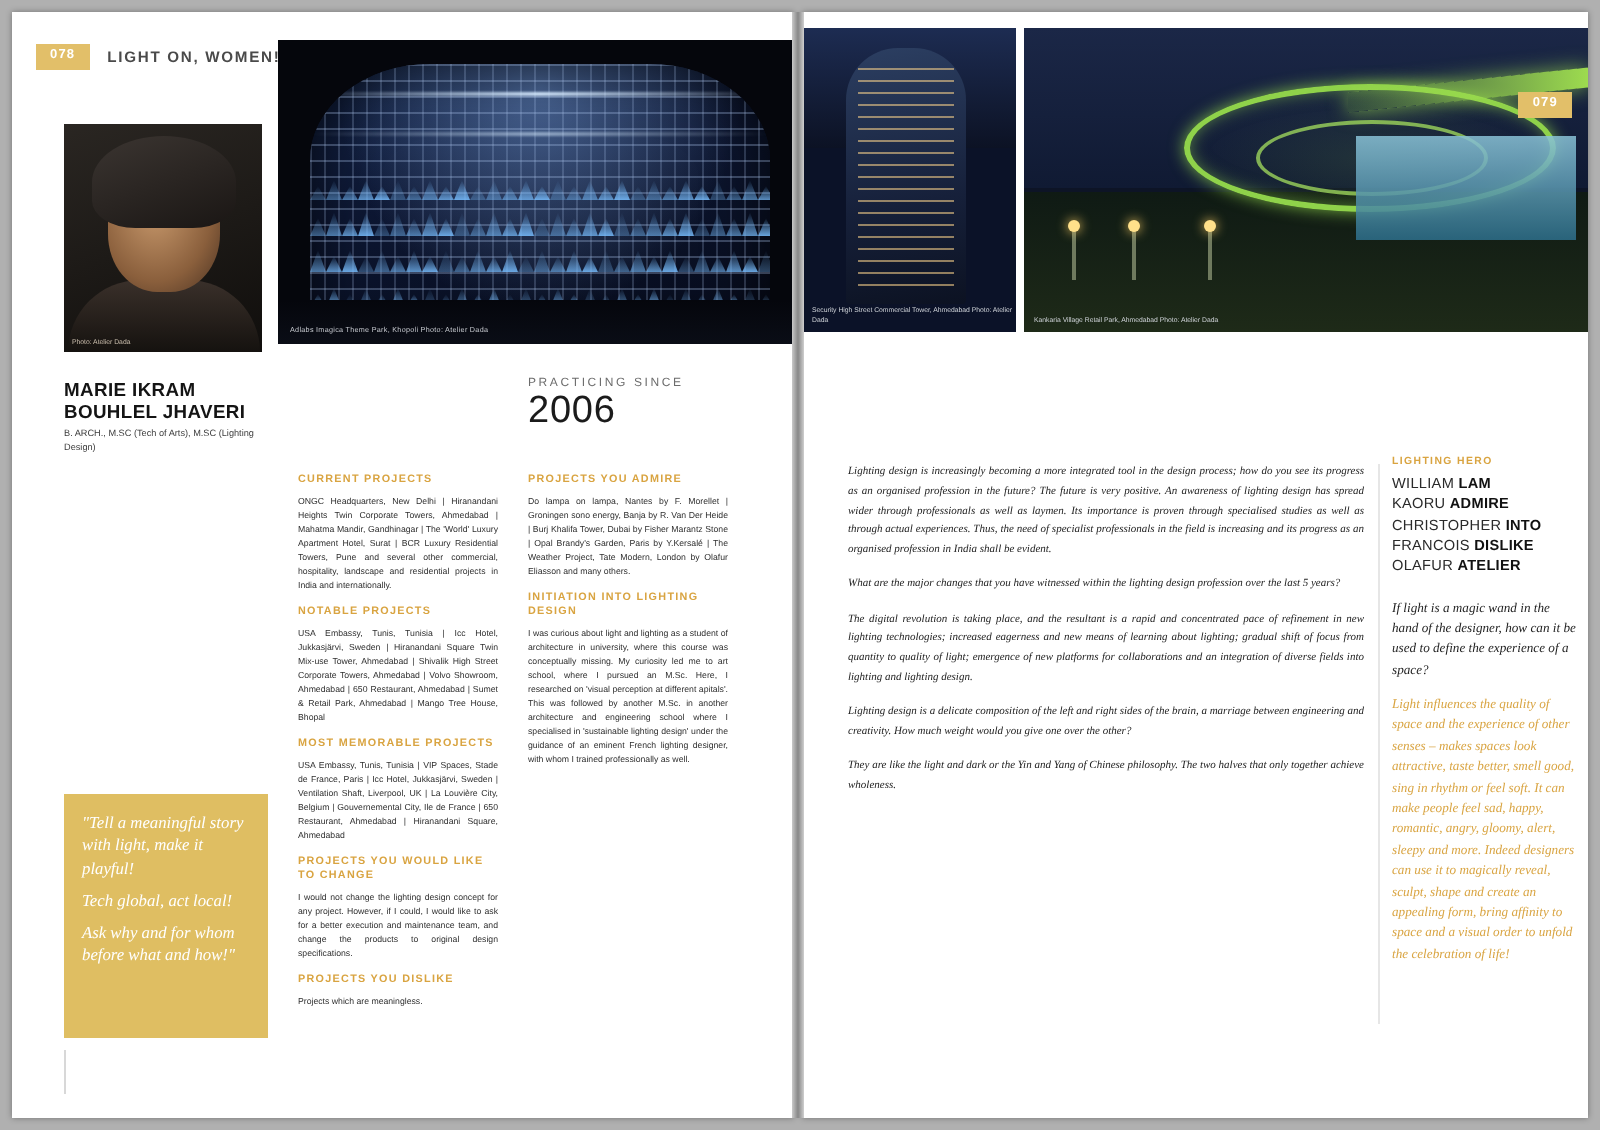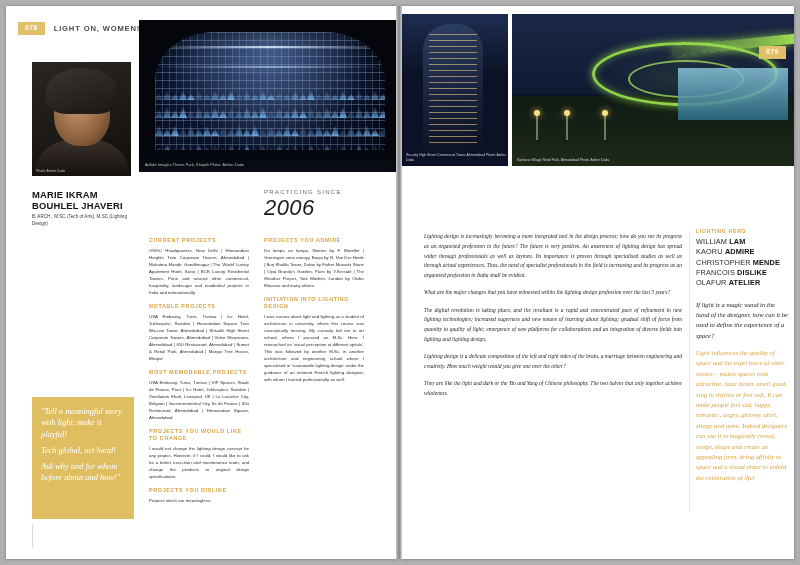--- a/index.html
+++ b/index.html
@@ -173,21 +173,21 @@
   }
   .creds{margin-top:3px;font-size:4.6px;color:#3c3c3c;line-height:1.5;}
 
   .studio-block{position:absolute;left:143px;top:183px;width:100px;}
   .studio-name{font-size:9.2px;color:#3b3b3b;letter-spacing:1.6px;line-height:1.1;}
   .studio-meta{margin-top:3px;font-size:4.4px;color:#4a4a4a;line-height:1.55;}
   .studio-url{color:#d9a441;font-size:4.4px;line-height:1.55;}
 
   .since-block{position:absolute;left:258px;top:183px;width:110px;}
   .since-label{font-size:6px;color:#6c6c6c;letter-spacing:1.3px;}
-  .since-year{font-size:22px;color:#1b1b1b;letter-spacing:.4px;line-height:1.05;margin-top:1px;font-style:italic;}
+  .since-year{font-size:19px;color:#1b1b1b;letter-spacing:.4px;line-height:1.05;margin-top:1px;}
 
   
   .col{position:absolute;width:100px;}
   .col-a{left:143px;top:231px;}
   .col-b{left:258px;top:231px;}
   .sec-h{
     color:#d9a441;font-size:5.4px;font-weight:bold;letter-spacing:.65px;
     line-height:1.35;margin-bottom:2.5px;text-transform:uppercase;
   }
   .sec-p{
@@ -436,21 +436,21 @@
       <p class="sec-p">Do lampa on lampa, Nantes by F. Morellet | Groningen sono energy, Banja by R. Van Der Heide | Burj Khalifa Tower, Dubai by Fisher Marantz Stone | Opal Brandy's Garden, Paris by Y.Kersalé | The Weather Project, Tate Modern, London by Olafur Eliasson and many others.</p>
 
       <div class="sec-h">INITIATION INTO LIGHTING DESIGN</div>
       <p class="sec-p">I was curious about light and lighting as a student of architecture in university, where this course was conceptually missing. My curiosity led me to art school, where I pursued an M.Sc. Here, I researched on 'visual perception at different apitals'. This was followed by another M.Sc. in another architecture and engineering school where I specialised in 'sustainable lighting design' under the guidance of an eminent French lighting designer, with whom I trained professionally as well.</p>
     </div>
 
     <div class="quote-box">
       <div class="quote-txt" id="leftQuote">
           <p>"Tell a meaningful story with light, make it playful!</p>
           <p>Tech global, act local!</p>
-          <p>Ask why and for whom before about and how!"</p>
+          <p>Ask why and for whom before what and how!"</p>
         </div>
     </div>
     <div class="rule-left"></div>
   </div>
 
   <div class="page page-right">
 
     <div class="hero-b" style="left:0;top:8px;width:107px;">
       <div class="tower-sky"></div>
       <div class="tower"></div>
@@ -484,21 +484,21 @@
         <p class="conv-p">They are like the light and dark or the Yin and Yang of Chinese philosophy. The two halves that only together achieve wholeness.</p>
       </div>
 
     <div class="divider-v" style="left:288px;top:226px;"></div>
 
     <div class="hero-box" style="left:295px;top:222px;width:92px;">
       <div class="hero-h">LIGHTING HERO</div>
       <div id="heroNames">
           <div class="hero-name">WILLIAM <b>LAM</b></div>
           <div class="hero-name">KAORU <b>ADMIRE</b></div>
-          <div class="hero-name">CHRISTOPHER <b>MENDE</b></div>
+          <div class="hero-name">CHRISTOPHER <b>INTO</b></div>
           <div class="hero-name">FRANCOIS <b>DISLIKE</b></div>
           <div class="hero-name">OLAFUR <b>ATELIER</b></div>
         </div>
     </div>
 
     <div class="side-quote" style="left:295px;top:294px;width:92px;">
       <p class="sq-a">If light is a magic wand in the hand of the designer, how can it be used to define the experience of a space?</p>
       <p class="sq-b">Light influences the quality of space and the experience of other senses – makes spaces look attractive, taste better, smell good, sing in rhythm or feel soft. It can make people feel sad, happy, romantic, angry, gloomy, alert, sleepy and more. Indeed designers can use it to magically reveal, sculpt, shape and create an appealing form, bring affinity to space and a visual order to unfold the celebration of life!</p>
     </div>
   </div>

